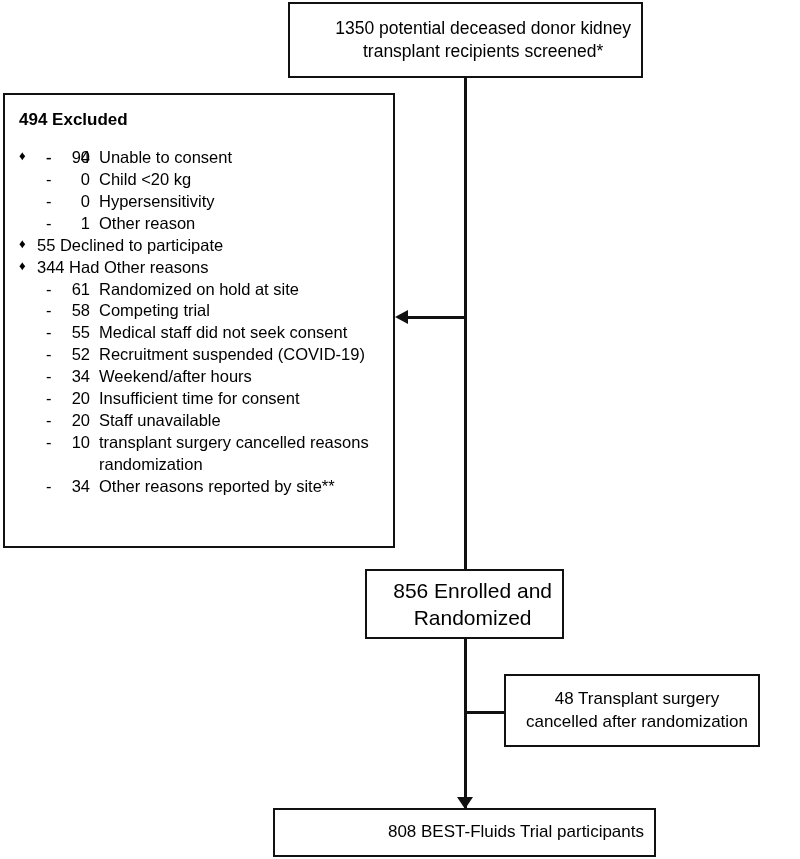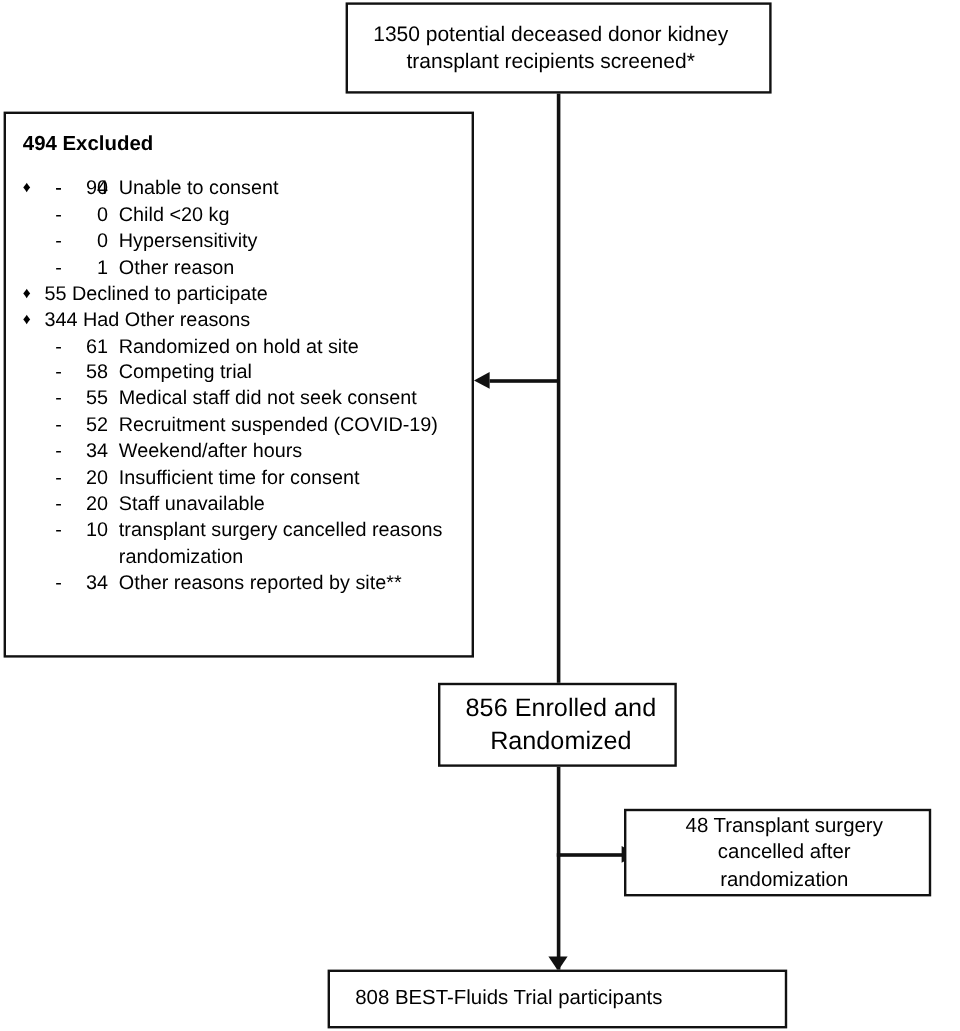--- a/index.html
+++ b/index.html
@@ -22,44 +22,43 @@
   }
 
   
   .box {
     position: absolute;
     box-sizing: border-box;
     border: 2.5px solid #111111;
     background: #ffffff;
     display: flex;
     align-items: center;
-    justify-content: flex-start;
+    justify-content: flex-end;
     text-align: center;
     line-height: 1.30;
-    padding-left: 11px;
   }
   .box .txt {
     display: block;
     padding: 0 10px;
     white-space: pre-line;
   }
 
   
   #box-screened {
     left: 288px;  top: 2px;
     width: 355px; height: 76px;
     font-size: 17.5px;
   }
   #box-enrolled {
     left: 365px;  top: 569px;
     width: 199px; height: 70px;
     font-size: 21px;
   }
   #box-cancelled {
-    left: 520px;  top: 674px;
+    left: 504px;  top: 674px;
     width: 256px; height: 73px;
     font-size: 17px;
   }
   #box-participants {
     left: 273px;  top: 808px;
     width: 383px; height: 49px;
     font-size: 17px;
   }
 
   

